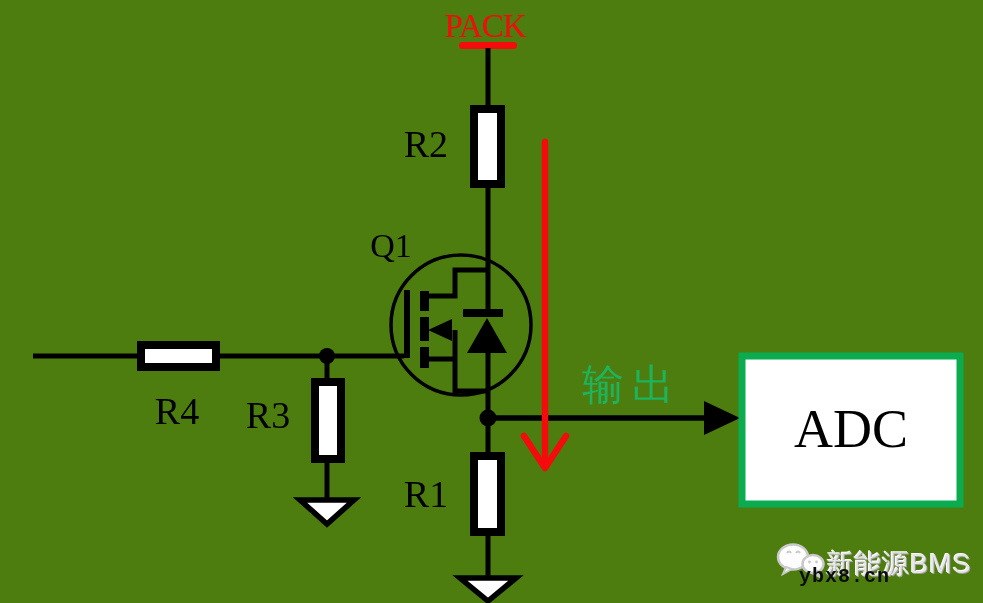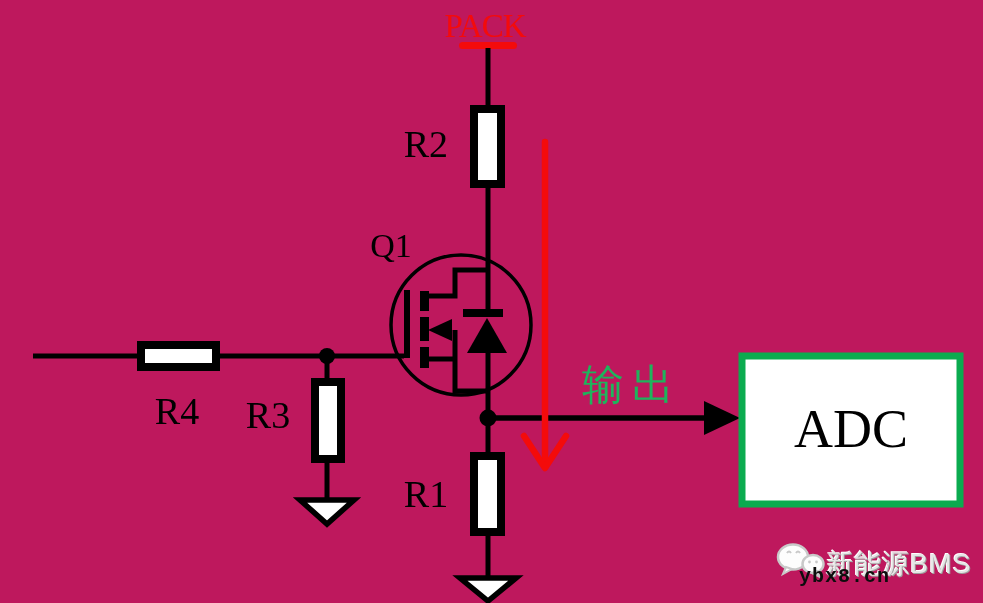--- a/index.html
+++ b/index.html
@@ -1,17 +1,17 @@
 <!DOCTYPE html>
 <html><head>
 <meta charset="utf-8">
 <style>
   html,body{margin:0;padding:0;background:#fff;}
   #stage{
-    position:relative;width:983px;height:603px;background:#be185d;
+    position:relative;width:983px;height:603px;background:#4d7c0f;
     overflow:hidden;font-family:"Liberation Serif","DejaVu Serif",serif;
   }
   #schematic{position:absolute;left:0;top:0;}
   svg text{user-select:none;}
   .lbl{font-family:"Liberation Serif","DejaVu Serif",serif;}
   #watermark{
     position:absolute;left:774px;top:539px;width:206px;height:60px;
     font-family:"Liberation Sans","DejaVu Sans",sans-serif;
   }
   #wm-icon{position:absolute;left:2px;top:2px;}

